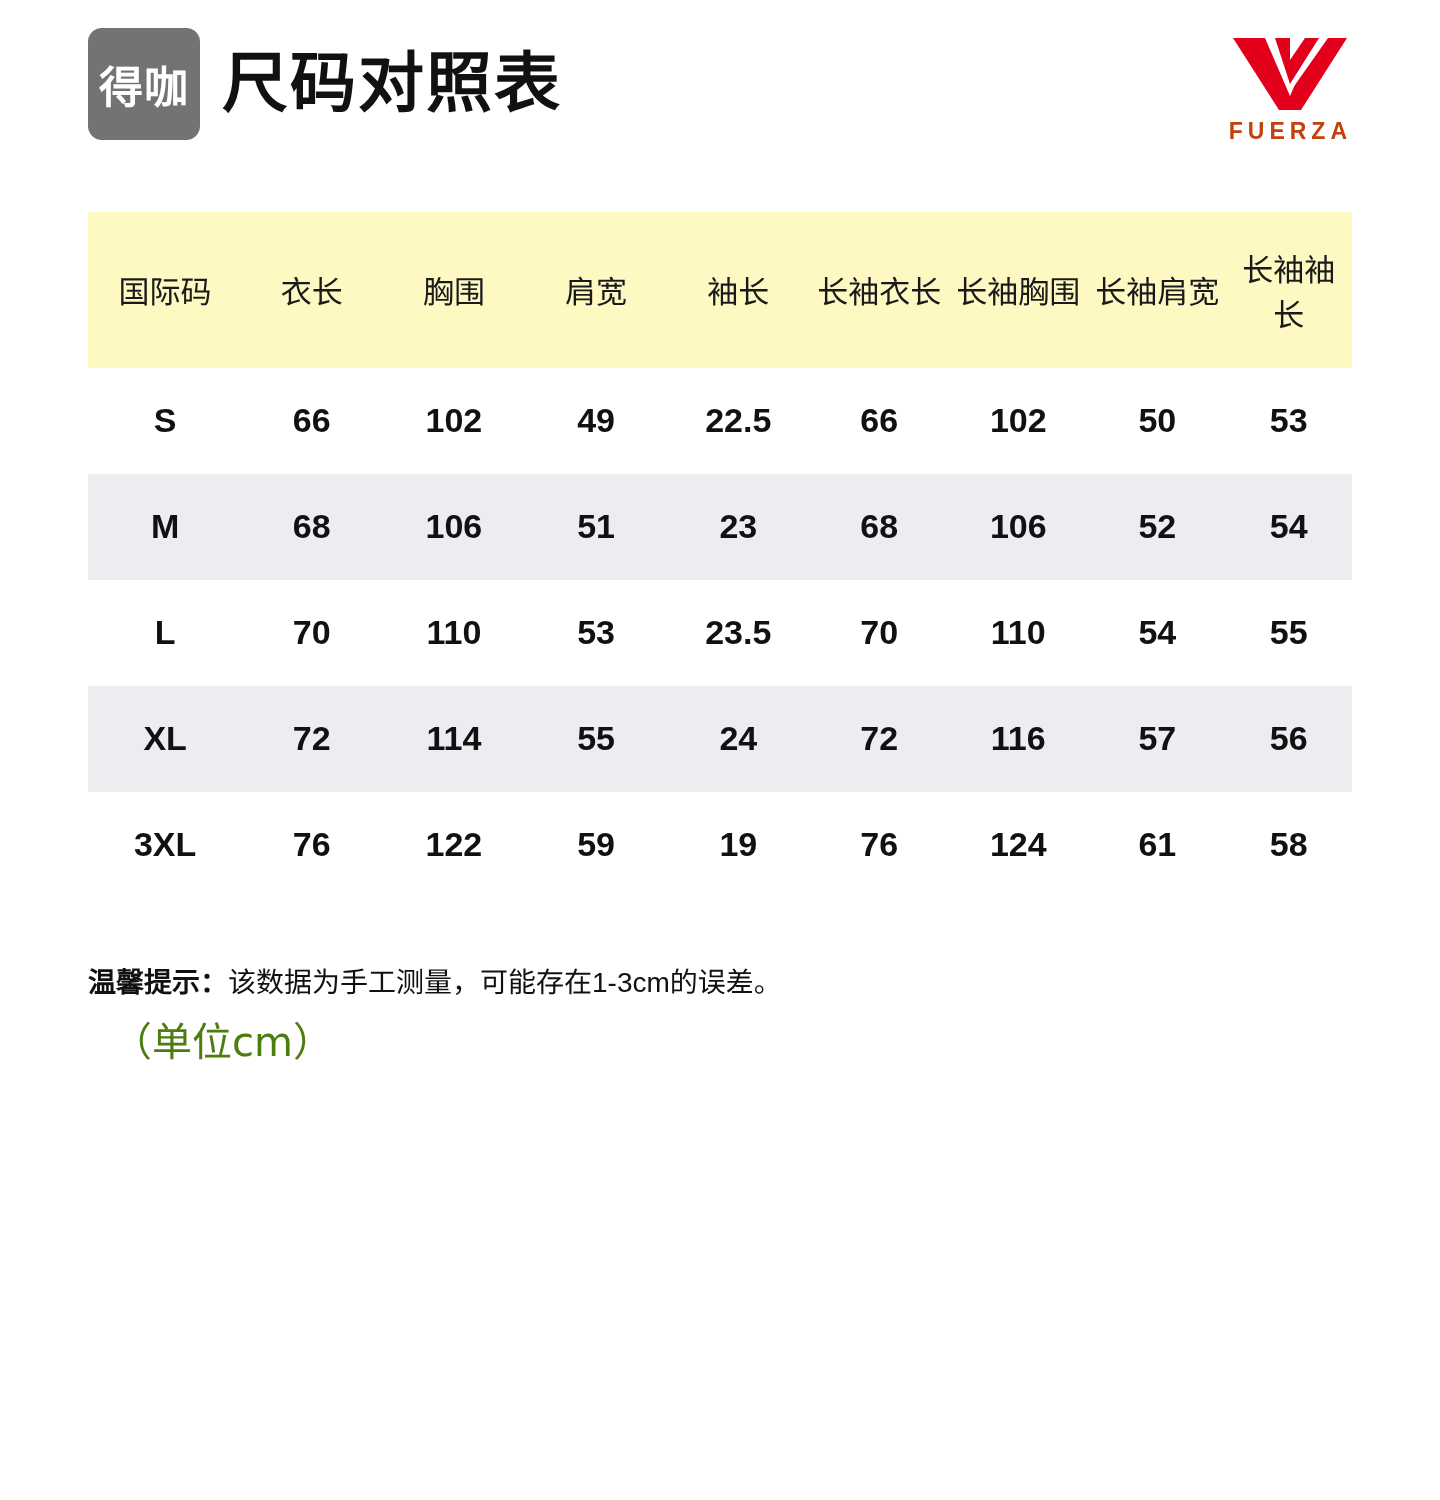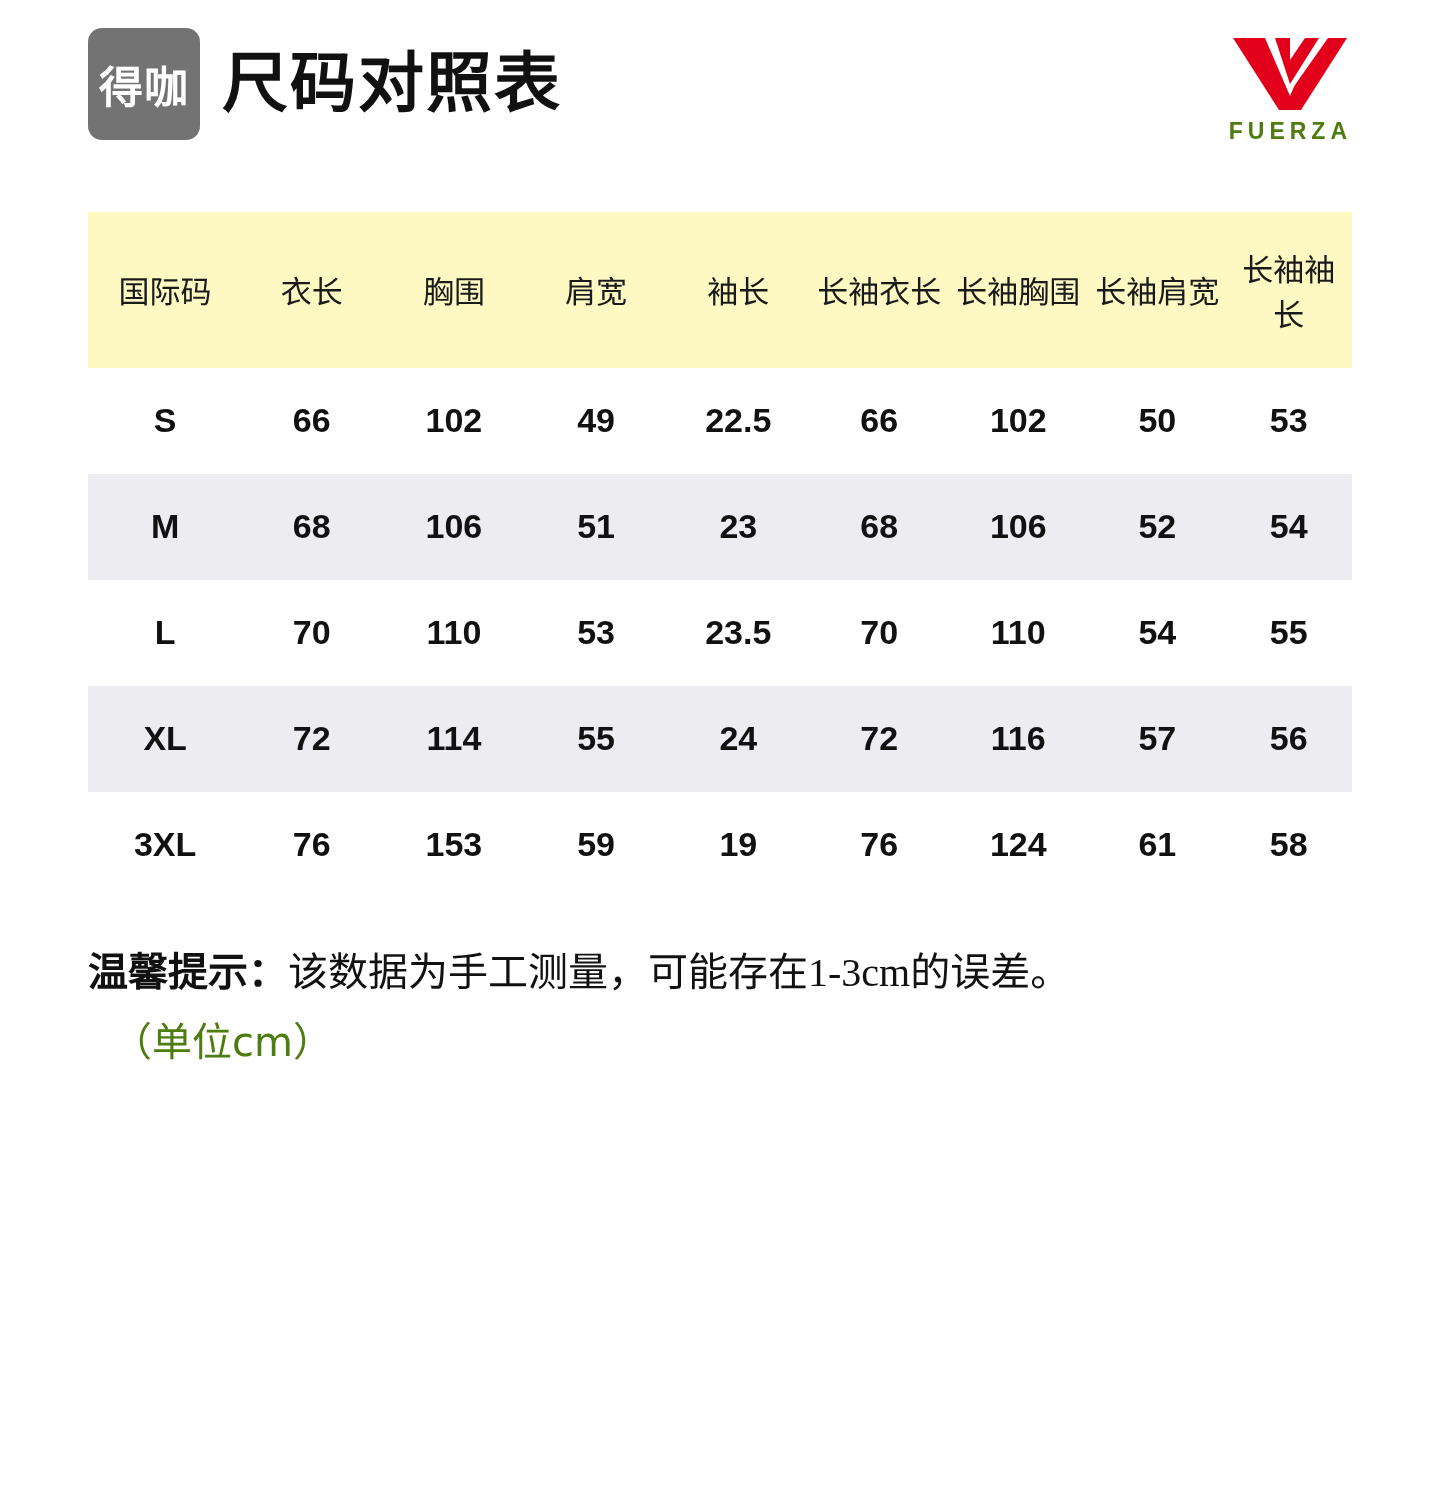--- a/index.html
+++ b/index.html
@@ -68,21 +68,21 @@
   }
   .logo-mark {
     width: 118px;
     height: 78px;
   }
   .logo-text {
     margin-top: 6px;
     font-size: 23px;
     font-weight: bold;
     letter-spacing: 5px;
-    color: #4d7c0f;
+    color: #c2410c;
   }
 
   
   .table-block {
     margin-top: 62px;
     background: #fef9c3;
     padding: 0;
   }
   table.size-table {
     width: 100%;
@@ -122,25 +122,25 @@
   col.c2 { width: 11.5%; }
   col.c3 { width: 11.0%; }
   col.c4 { width: 11.5%; }
   col.c5 { width: 10.8%; }
   col.c6 { width: 11.2%; }
   col.c7 { width: 10.8%; }
   col.c8 { width: 10.0%; }
 
   
   .note {
-    margin-top: 44px;
-    font-size: 40px;
+    margin-top: 63px;
+    font-size: 28px;
     line-height: 1.55;
     color: #111111;
-    font-family: Liberation Serif, serif;
+    font-family: Liberation Sans, sans-serif;
   }
   .note .note-label {
     font-weight: bold;
   }
   .note-unit {
     margin-top: 6px;
     padding-left: 24px;
     font-size: 40px;
     color: #4d7c0f;
     font-family: "DejaVu Sans", "Liberation Sans", sans-serif;
@@ -234,21 +234,21 @@
           <td>55</td>
           <td>24</td>
           <td>72</td>
           <td>116</td>
           <td>57</td>
           <td>56</td>
         </tr>
         <tr>
           <td>3XL</td>
           <td>76</td>
-          <td>153</td>
+          <td>122</td>
           <td>59</td>
           <td>19</td>
           <td>76</td>
           <td>124</td>
           <td>61</td>
           <td>58</td>
         </tr>
       </tbody>
     </table>
   </div>

